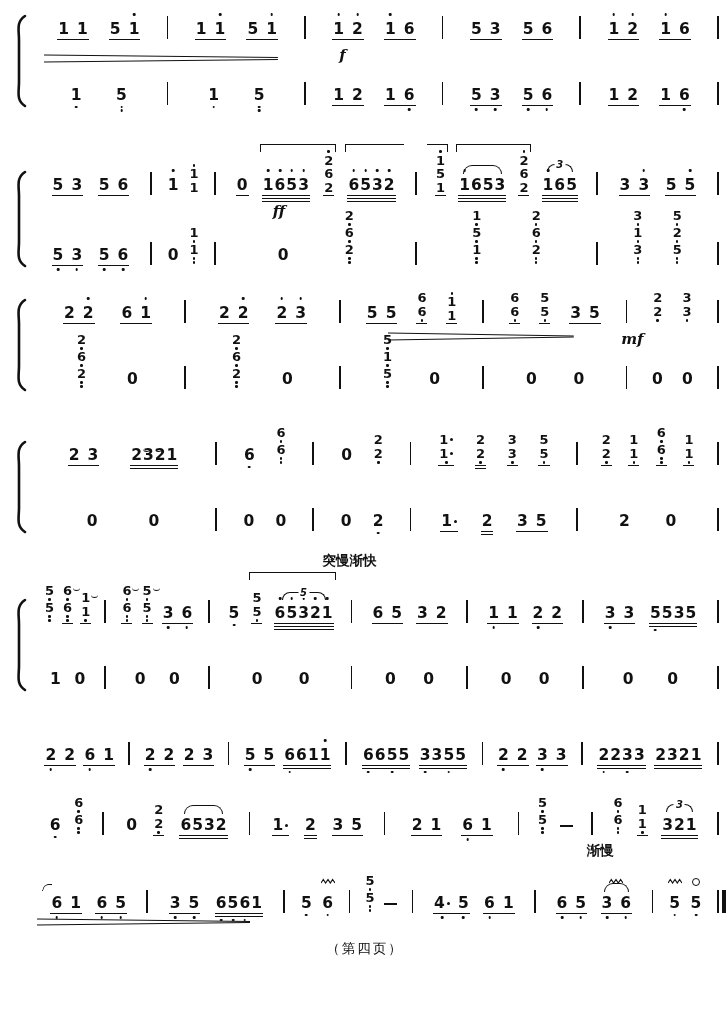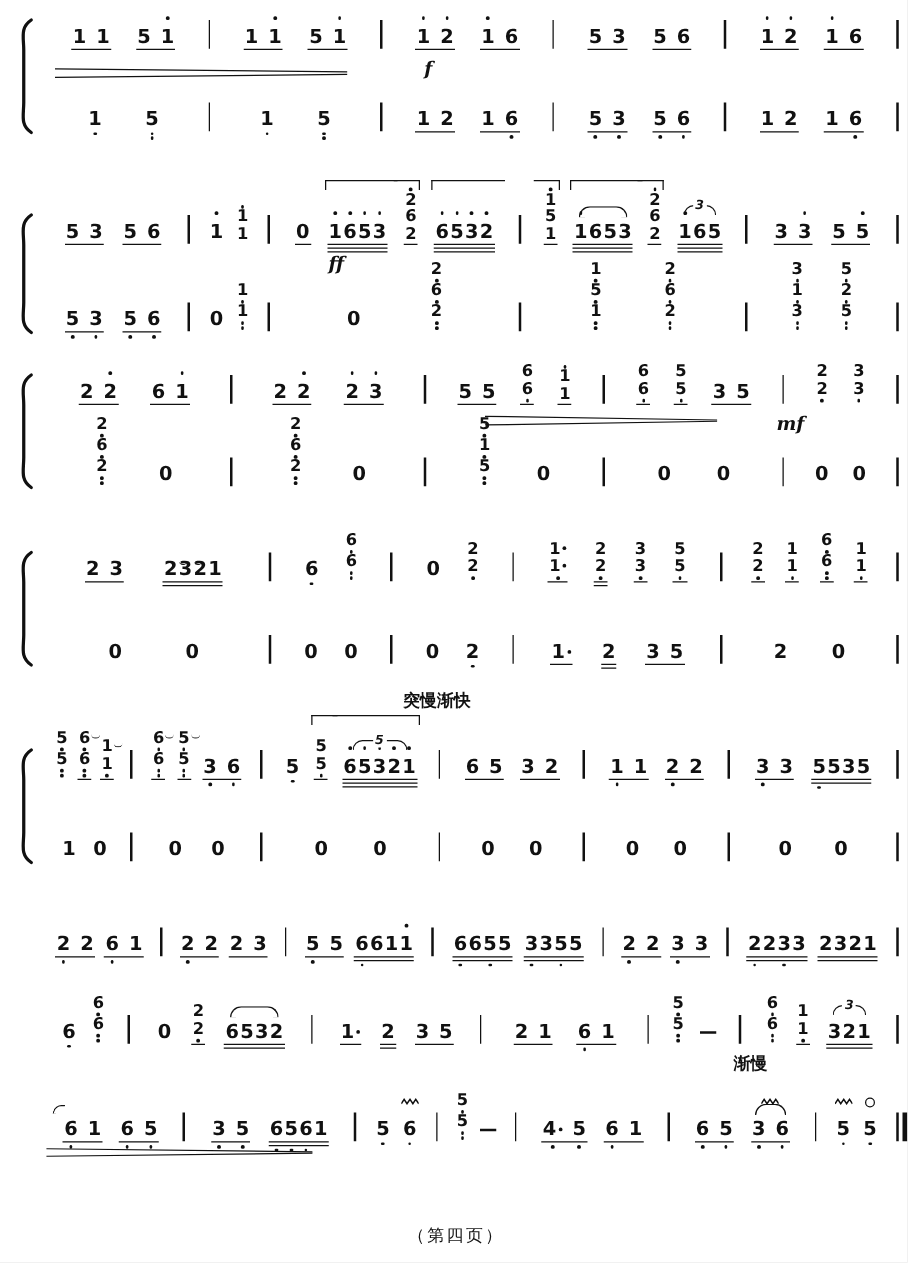--- a/index.html
+++ b/index.html
@@ -414,21 +414,21 @@
                       <i class="dot"></i>
                     </span></span>
                   <span class="dgc"><span class="dg">3</span><span class="da">
                       <i class="dot"></i>
                     </span></span>
                   <i class="ul" style="bottom: -2.4px;"></i>
                   <i class="ul" style="bottom: -5px;"></i>
                   <i class="ul" style="bottom: -7.6px;"></i>
                 </span>
                 <i class="ovl L"></i>
-                <span class="dyn" style="left: 0px;">ff</span>
+                <span class="dyn" style="left: 10px;">ff</span>
               </span>
               <span class="tok">
                 <span class="stk">
                   <span class="scell">
                     <span class="drow">
                       <i class="dot"></i>
                     </span>
                     <span class="sd">2</span>
                   </span>
                   <span class="scell">
@@ -2178,14 +2178,14 @@
           </div>
           <div class="hp" style="top: 26px; left: 1%; width: 31%; height: 8px;">
             <svg viewBox="0 0 100 8" preserveAspectRatio="none">
               <line x1="0" y1="1" x2="100" y2="3.5" stroke="#111" stroke-width="1" vector-effect="non-scaling-stroke"></line>
               <line x1="0" y1="7" x2="100" y2="4.5" stroke="#111" stroke-width="1" vector-effect="non-scaling-stroke"></line>
             </svg>
           </div>
         </div>
       </div>
     </div>
-  <div class="footer" style="margin-top:68px;">（第四页）</div>
+  <div class="footer" style="margin-top:28px;">（第四页）</div>
 </div>
 
 </body></html>

